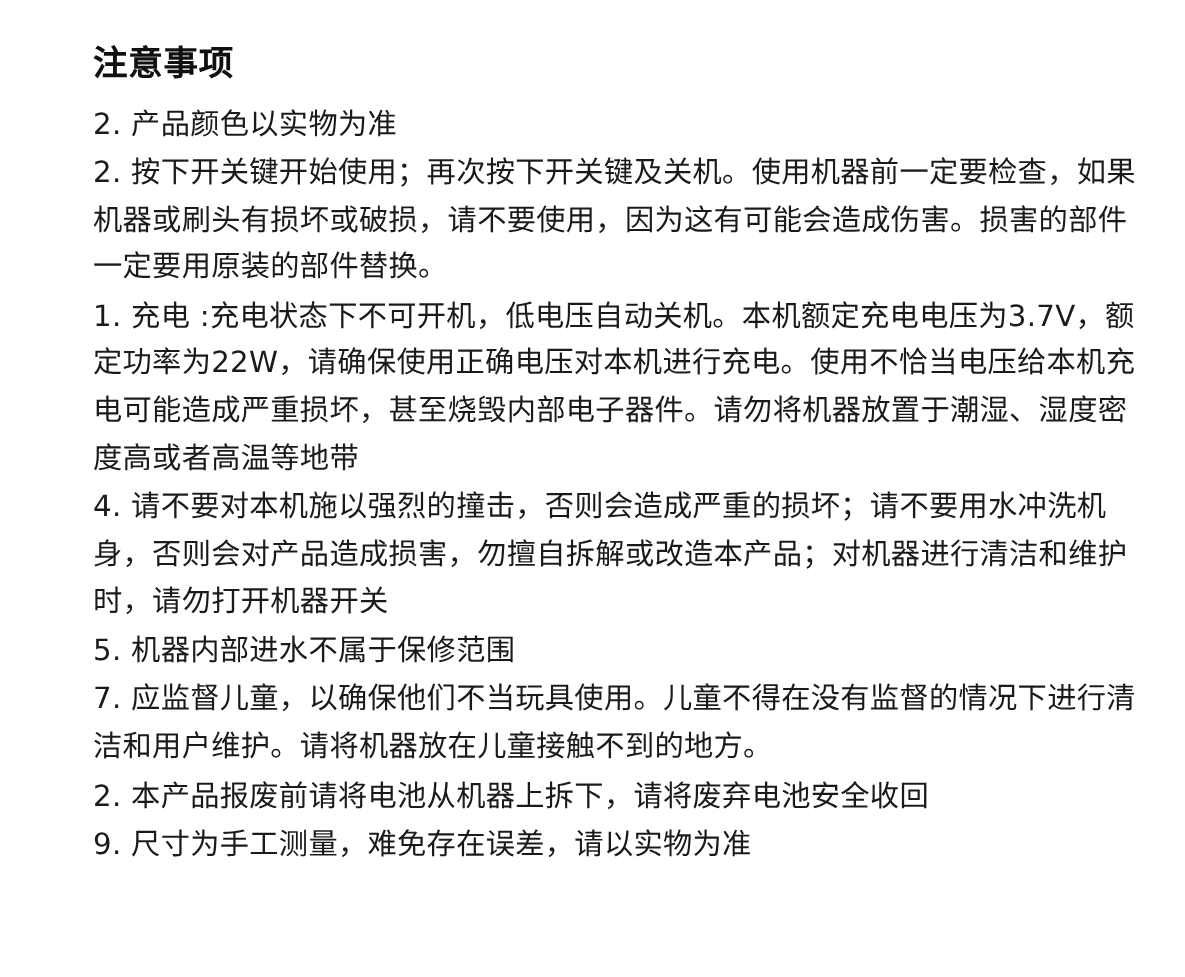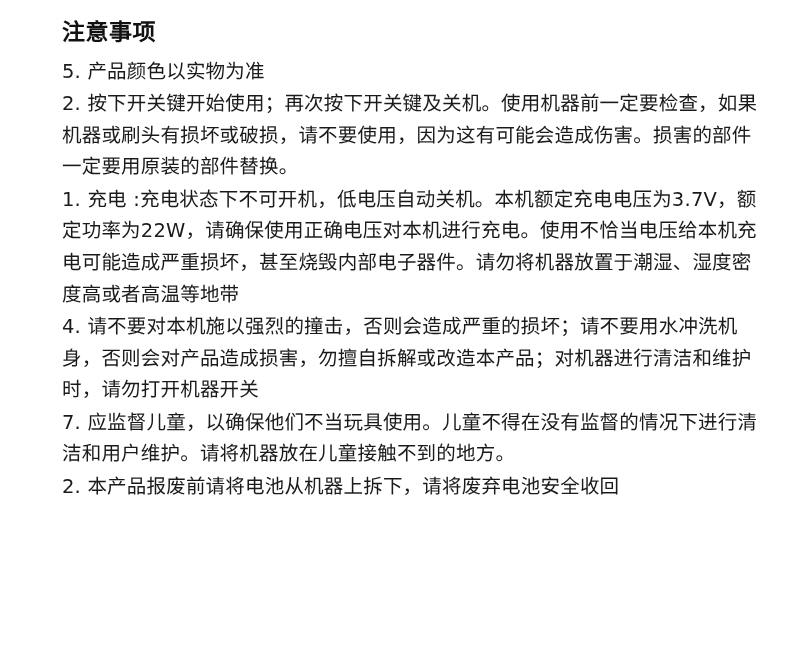--- a/index.html
+++ b/index.html
@@ -19,21 +19,21 @@
     height: 651px;
     box-sizing: border-box;
     padding: 14px 30px 0 62px;
     position: relative;
   }
   .doc-title {
     font-size: 23px;
     font-weight: bold;
     line-height: 1.5;
     letter-spacing: 0.5px;
-    margin: 1px 0 6px 0;
+    margin: 12px 0 6px 0;
     color: #111111;
   }
   .notes-list {
     list-style: none;
     margin: 0;
     padding: 0;
   }
   .note-item {
     font-size: 19.5px;
     line-height: 1.62;
@@ -44,20 +44,22 @@
     white-space: pre-wrap;
     word-break: break-all;
   }
 </style>
 </head>
 <body>
 
 <div class="page">
   <h1 class="doc-title">注意事项</h1>
   <ul class="notes-list">
-    <li class="note-item">5. 产品颜色以实物为准</li>
+    <li class="note-item">2. 产品颜色以实物为准</li>
     <li class="note-item">2. 按下开关键开始使用；再次按下开关键及关机。使用机器前一定要检查，如果机器或刷头有损坏或破损，请不要使用，因为这有可能会造成伤害。损害的部件一定要用原装的部件替换。</li>
     <li class="note-item">1. 充电 :充电状态下不可开机，低电压自动关机。本机额定充电电压为3.7V，额定功率为22W，请确保使用正确电压对本机进行充电。使用不恰当电压给本机充电可能造成严重损坏，甚至烧毁内部电子器件。请勿将机器放置于潮湿、湿度密度高或者高温等地带</li>
     <li class="note-item">4. 请不要对本机施以强烈的撞击，否则会造成严重的损坏；请不要用水冲洗机身，否则会对产品造成损害，勿擅自拆解或改造本产品；对机器进行清洁和维护时，请勿打开机器开关</li>
+    <li class="note-item">5. 机器内部进水不属于保修范围</li>
     <li class="note-item">7. 应监督儿童，以确保他们不当玩具使用。儿童不得在没有监督的情况下进行清洁和用户维护。请将机器放在儿童接触不到的地方。</li>
     <li class="note-item">2. 本产品报废前请将电池从机器上拆下，请将废弃电池安全收回</li>
+    <li class="note-item">9. 尺寸为手工测量，难免存在误差，请以实物为准</li>
   </ul>
 </div>
 
 </body></html>

